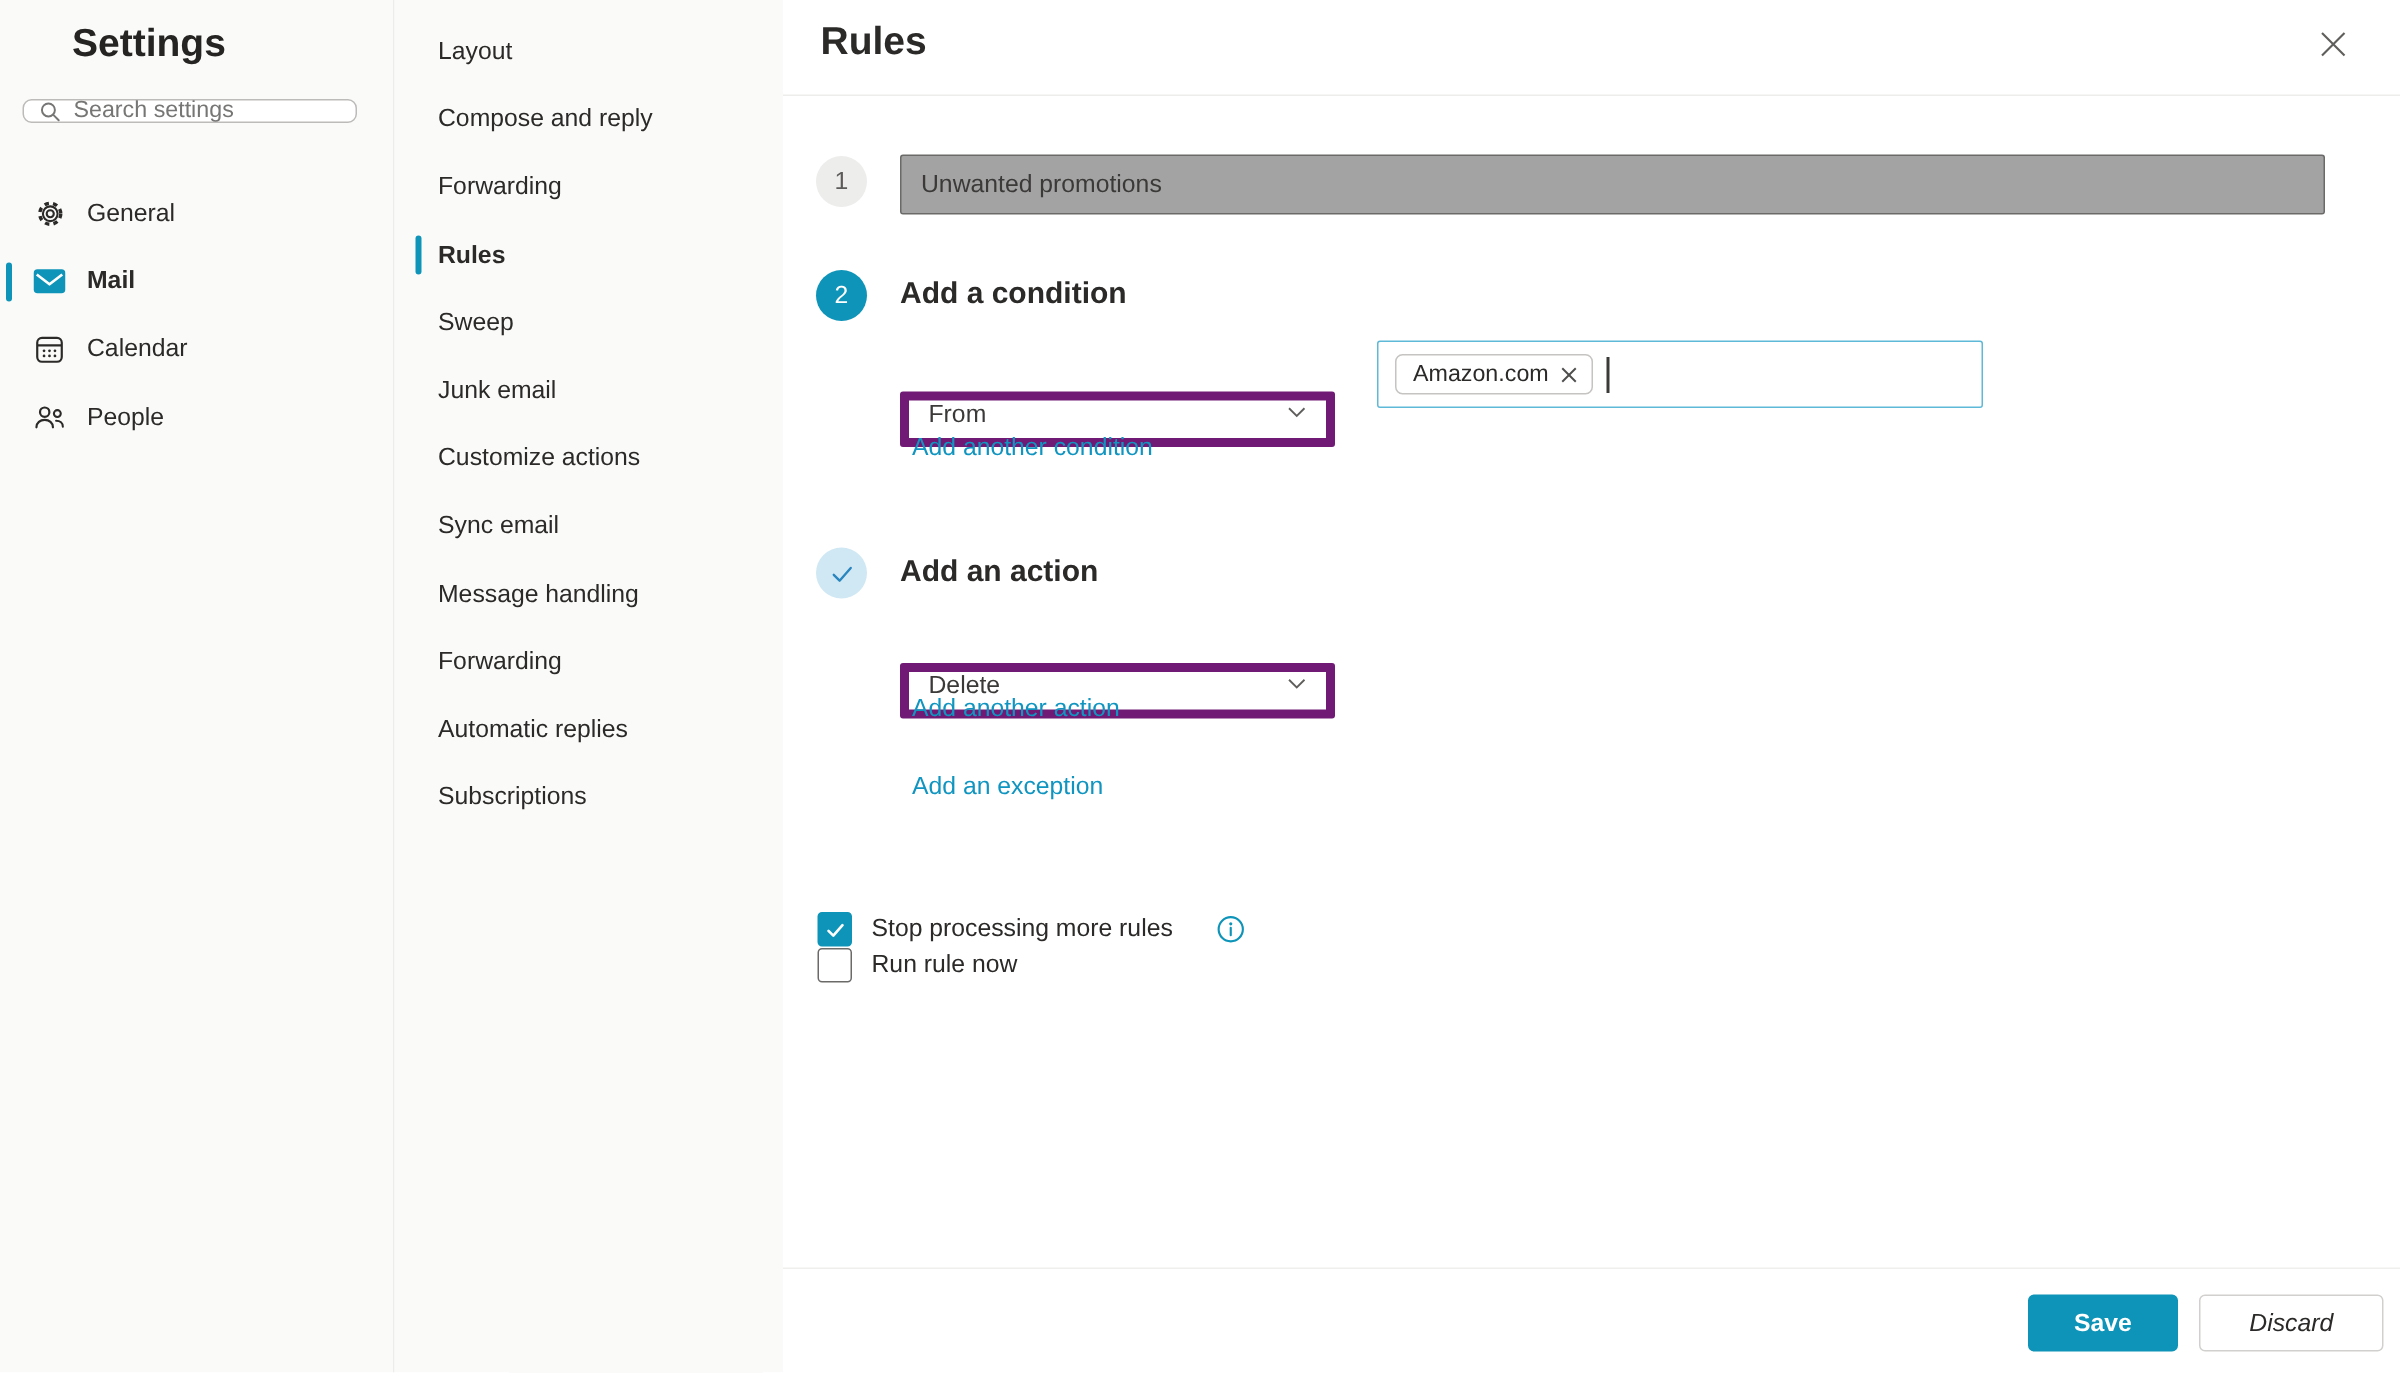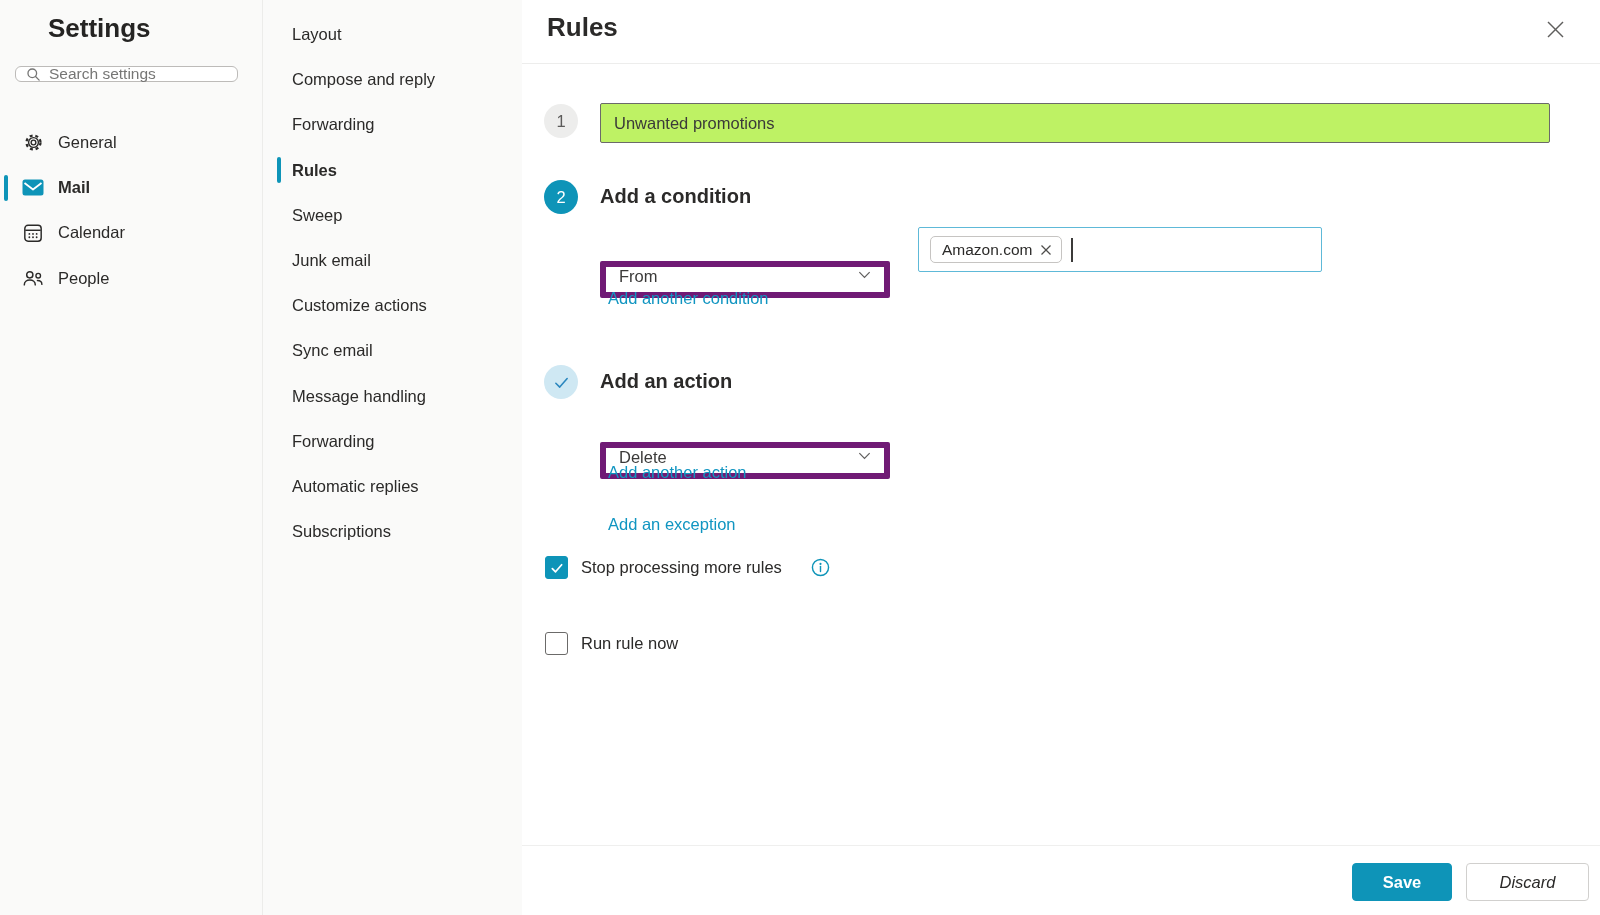--- a/index.html
+++ b/index.html
@@ -39,21 +39,21 @@
   .hdr-divider { position:absolute; left:0; top:63px; width:100%; height:1px; background:#ededec; }
 
   .step-circle { position:absolute; width:34px; height:34px; border-radius:50%;
                  display:flex; align-items:center; justify-content:center; font-size:16.5px; }
   .circle-gray { left:22px; top:104px; background:#ededec; color:#5c5b5a; }
   .circle-accent { left:22px; top:180px; background:#0e94b8; color:#fff; }
   .circle-done { left:22px; top:365px; background:#cfe8f3; }
 
   .rule-name-input { position:absolute; left:78px; top:103px; width:950px; height:40px;
                      border:1px solid #6b6a69; border-radius:2px; font-size:16.5px; font-family:inherit;
-                     color:#3b3a39; padding:0 13px; outline:none; background:#bef264; }
+                     color:#3b3a39; padding:0 13px; outline:none; background:#a3a3a3; }
 
   .section-heading { position:absolute; font-size:20px; font-weight:700; color:#2b2a29; }
   .h-cond { left:78px; top:185px; }
   .h-act  { left:78px; top:370px; }
 
   .dropdown { position:absolute; width:290px; height:37px; border:6px solid #701a75; border-radius:2px;
               background:#fff; display:flex; justify-content:space-between;
               padding:0 12px 0 13px; font-size:16.5px; color:#3b3a39; cursor:pointer;margin-top:32px; }
   .dd-from { left:78px; top:229px; }
   .dd-action { left:78px; top:410px; }
@@ -65,21 +65,21 @@
           display:flex; align-items:center; padding:0 9px 0 11px; gap:8px; font-size:15.5px; color:#2b2a29; }
   .chip .chip-x { display:flex; align-items:center; cursor:pointer; }
   .caret { width:1.5px; height:24px; background:#3b3a39; margin-left:9px; }
 
   .tlink { position:absolute; font-size:16.5px; color:#1095c1; cursor:pointer; text-decoration:none; }
   .lnk-cond { left:86px; top:289px; }
   .lnk-act  { left:86px; top:463px; }
   .lnk-exc  { left:86px; top:515px; }
 
   .check-row { position:absolute; display:flex; align-items:center; gap:13px; }
-  .row-stop { left:23px; top:556px;text-align:center; }
+  .row-stop { left:23px; top:608px;text-align:center; }
   .row-run  { left:23px; top:632px; }
   .cbox { width:23px; height:23px; border-radius:3px; display:flex; align-items:center; justify-content:center; cursor:pointer; }
   .cbox.checked { background:#0e94b8; border:1px solid #0e94b8; }
   .cbox.unchecked { background:#fff; border:1.5px solid #6b6a69; }
   .check-label { font-size:16.5px; color:#2b2a29; }
   .info-icon { margin-left:16px; display:flex; align-items:center; cursor:pointer; }
 
   .footer-divider { position:absolute; left:0; top:845px; width:100%; height:1px; background:#efefee; }
   .btn { position:absolute; top:863px; height:38px; border-radius:4px; font-size:16.5px; font-family:inherit; cursor:pointer; }
   .btn-save { left:830px; width:100px; background:#0e94b8; border:1px solid #0e94b8; color:#fff; font-weight:700; }

